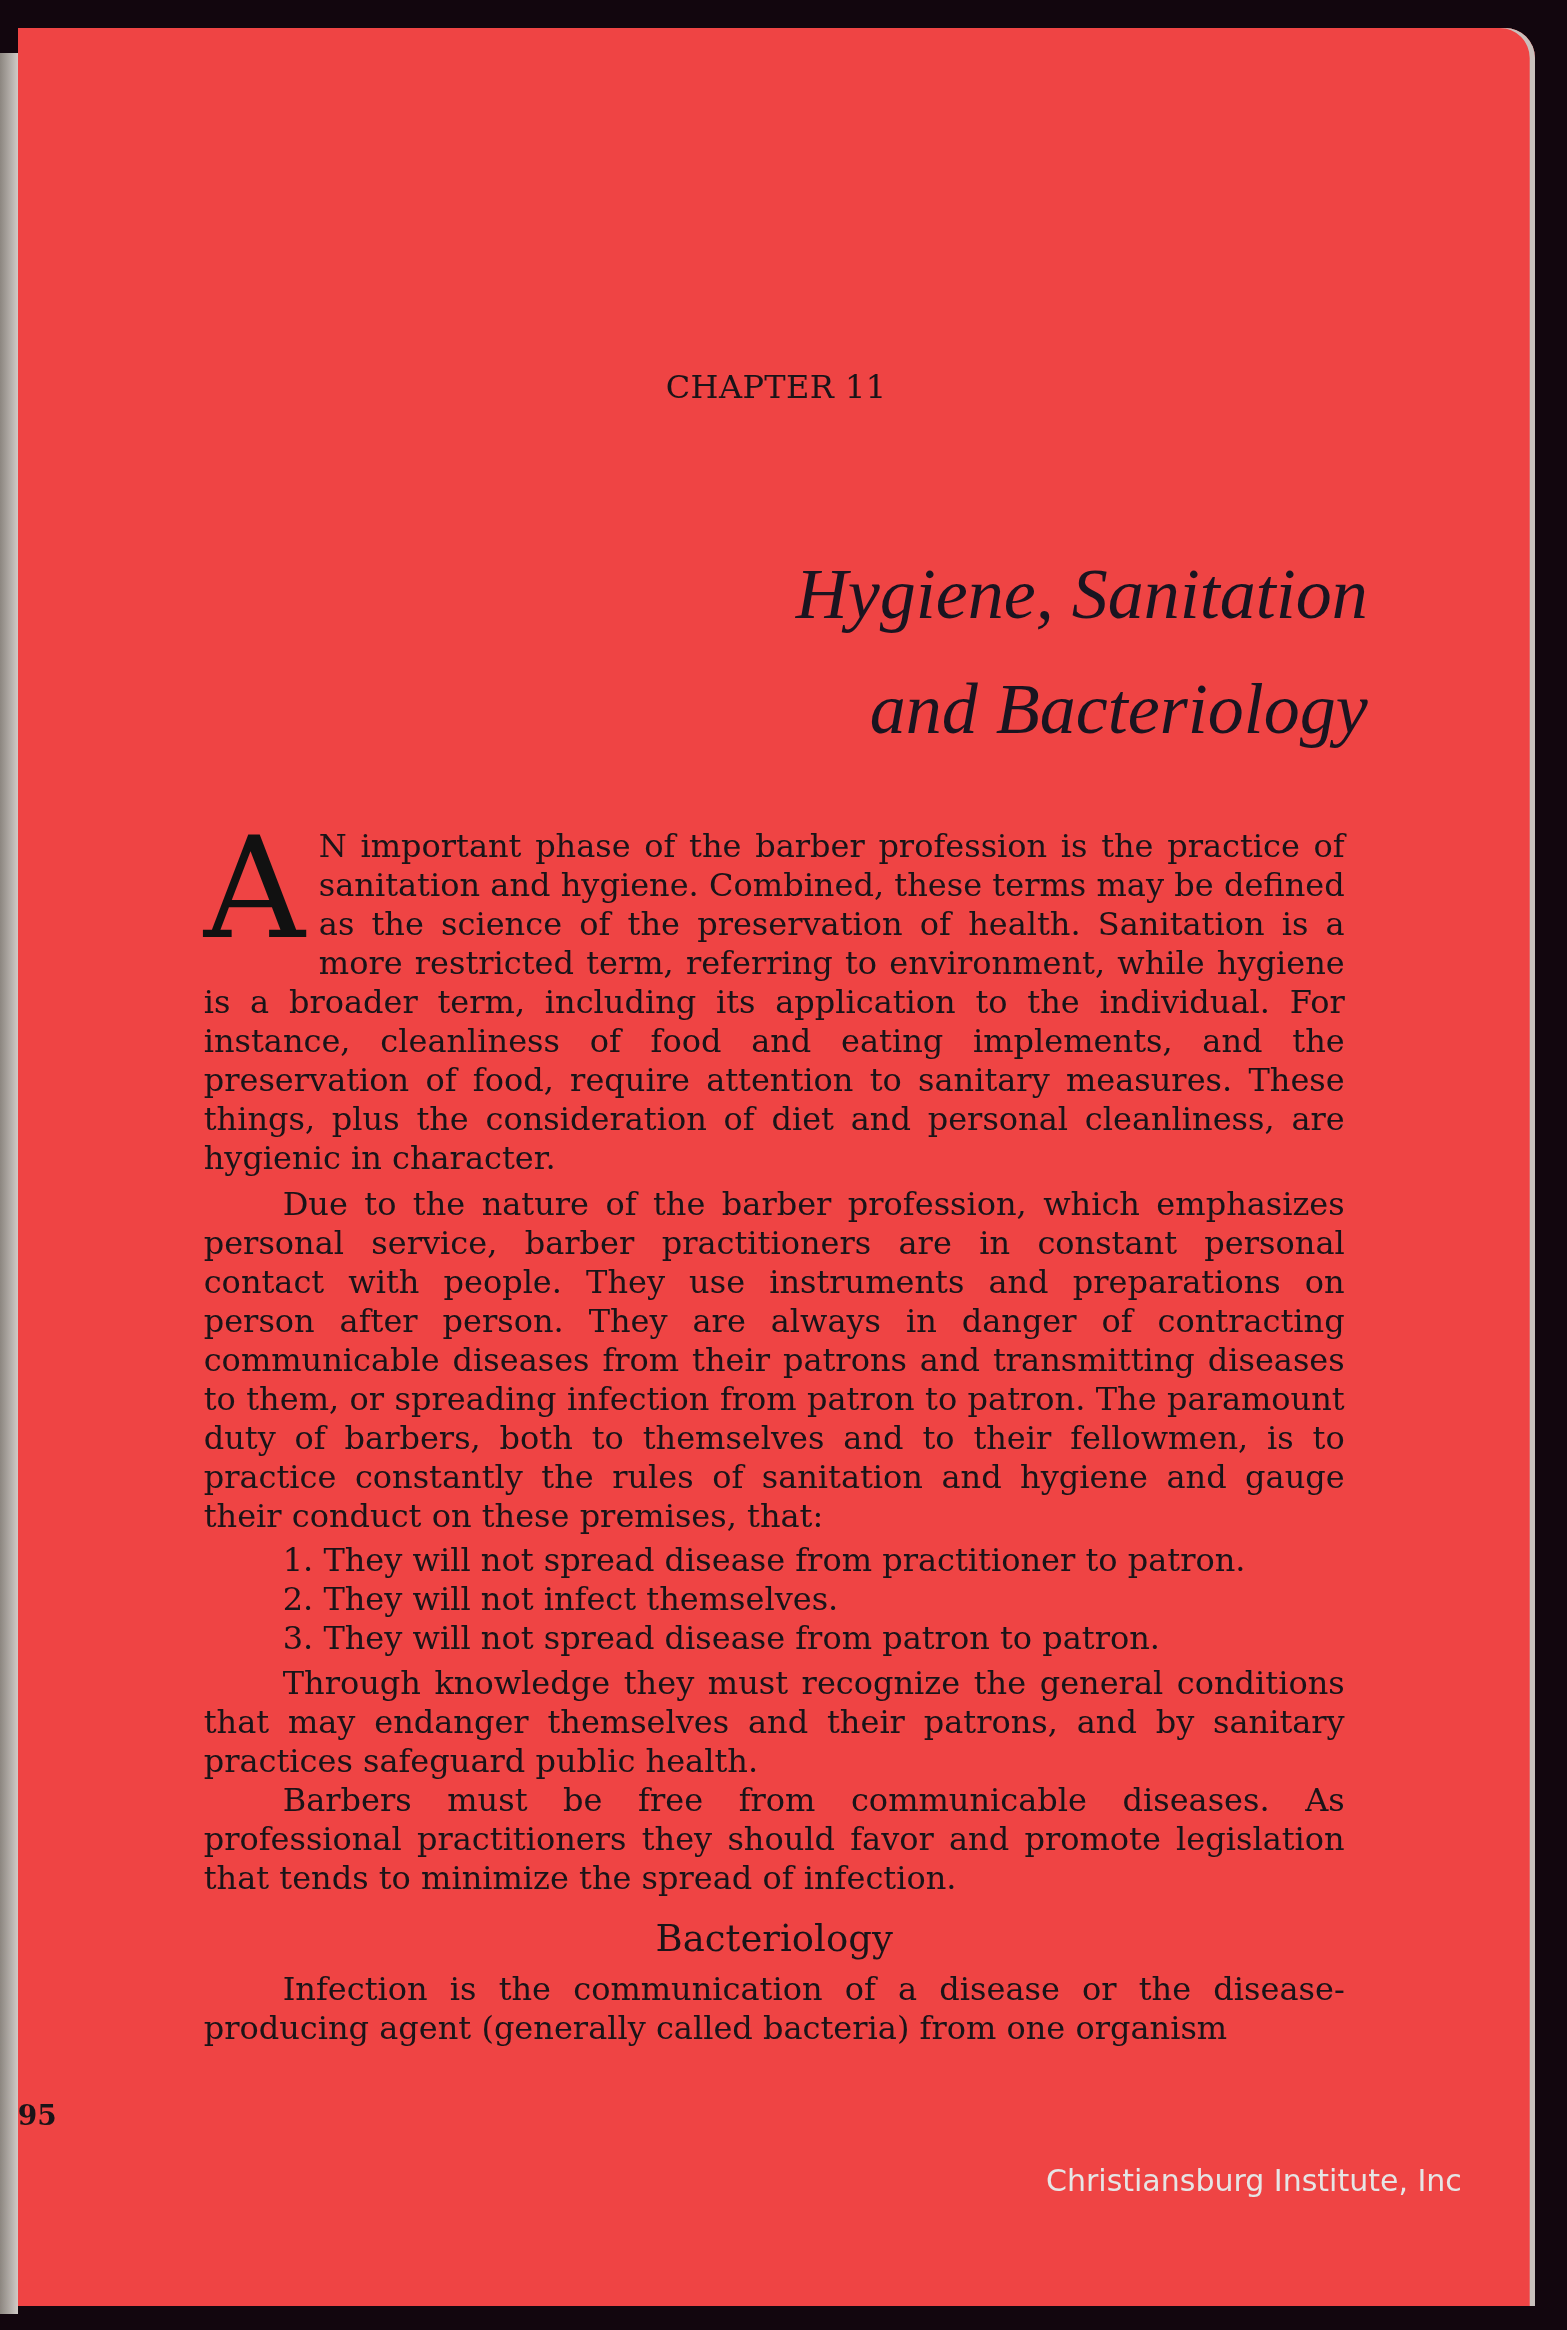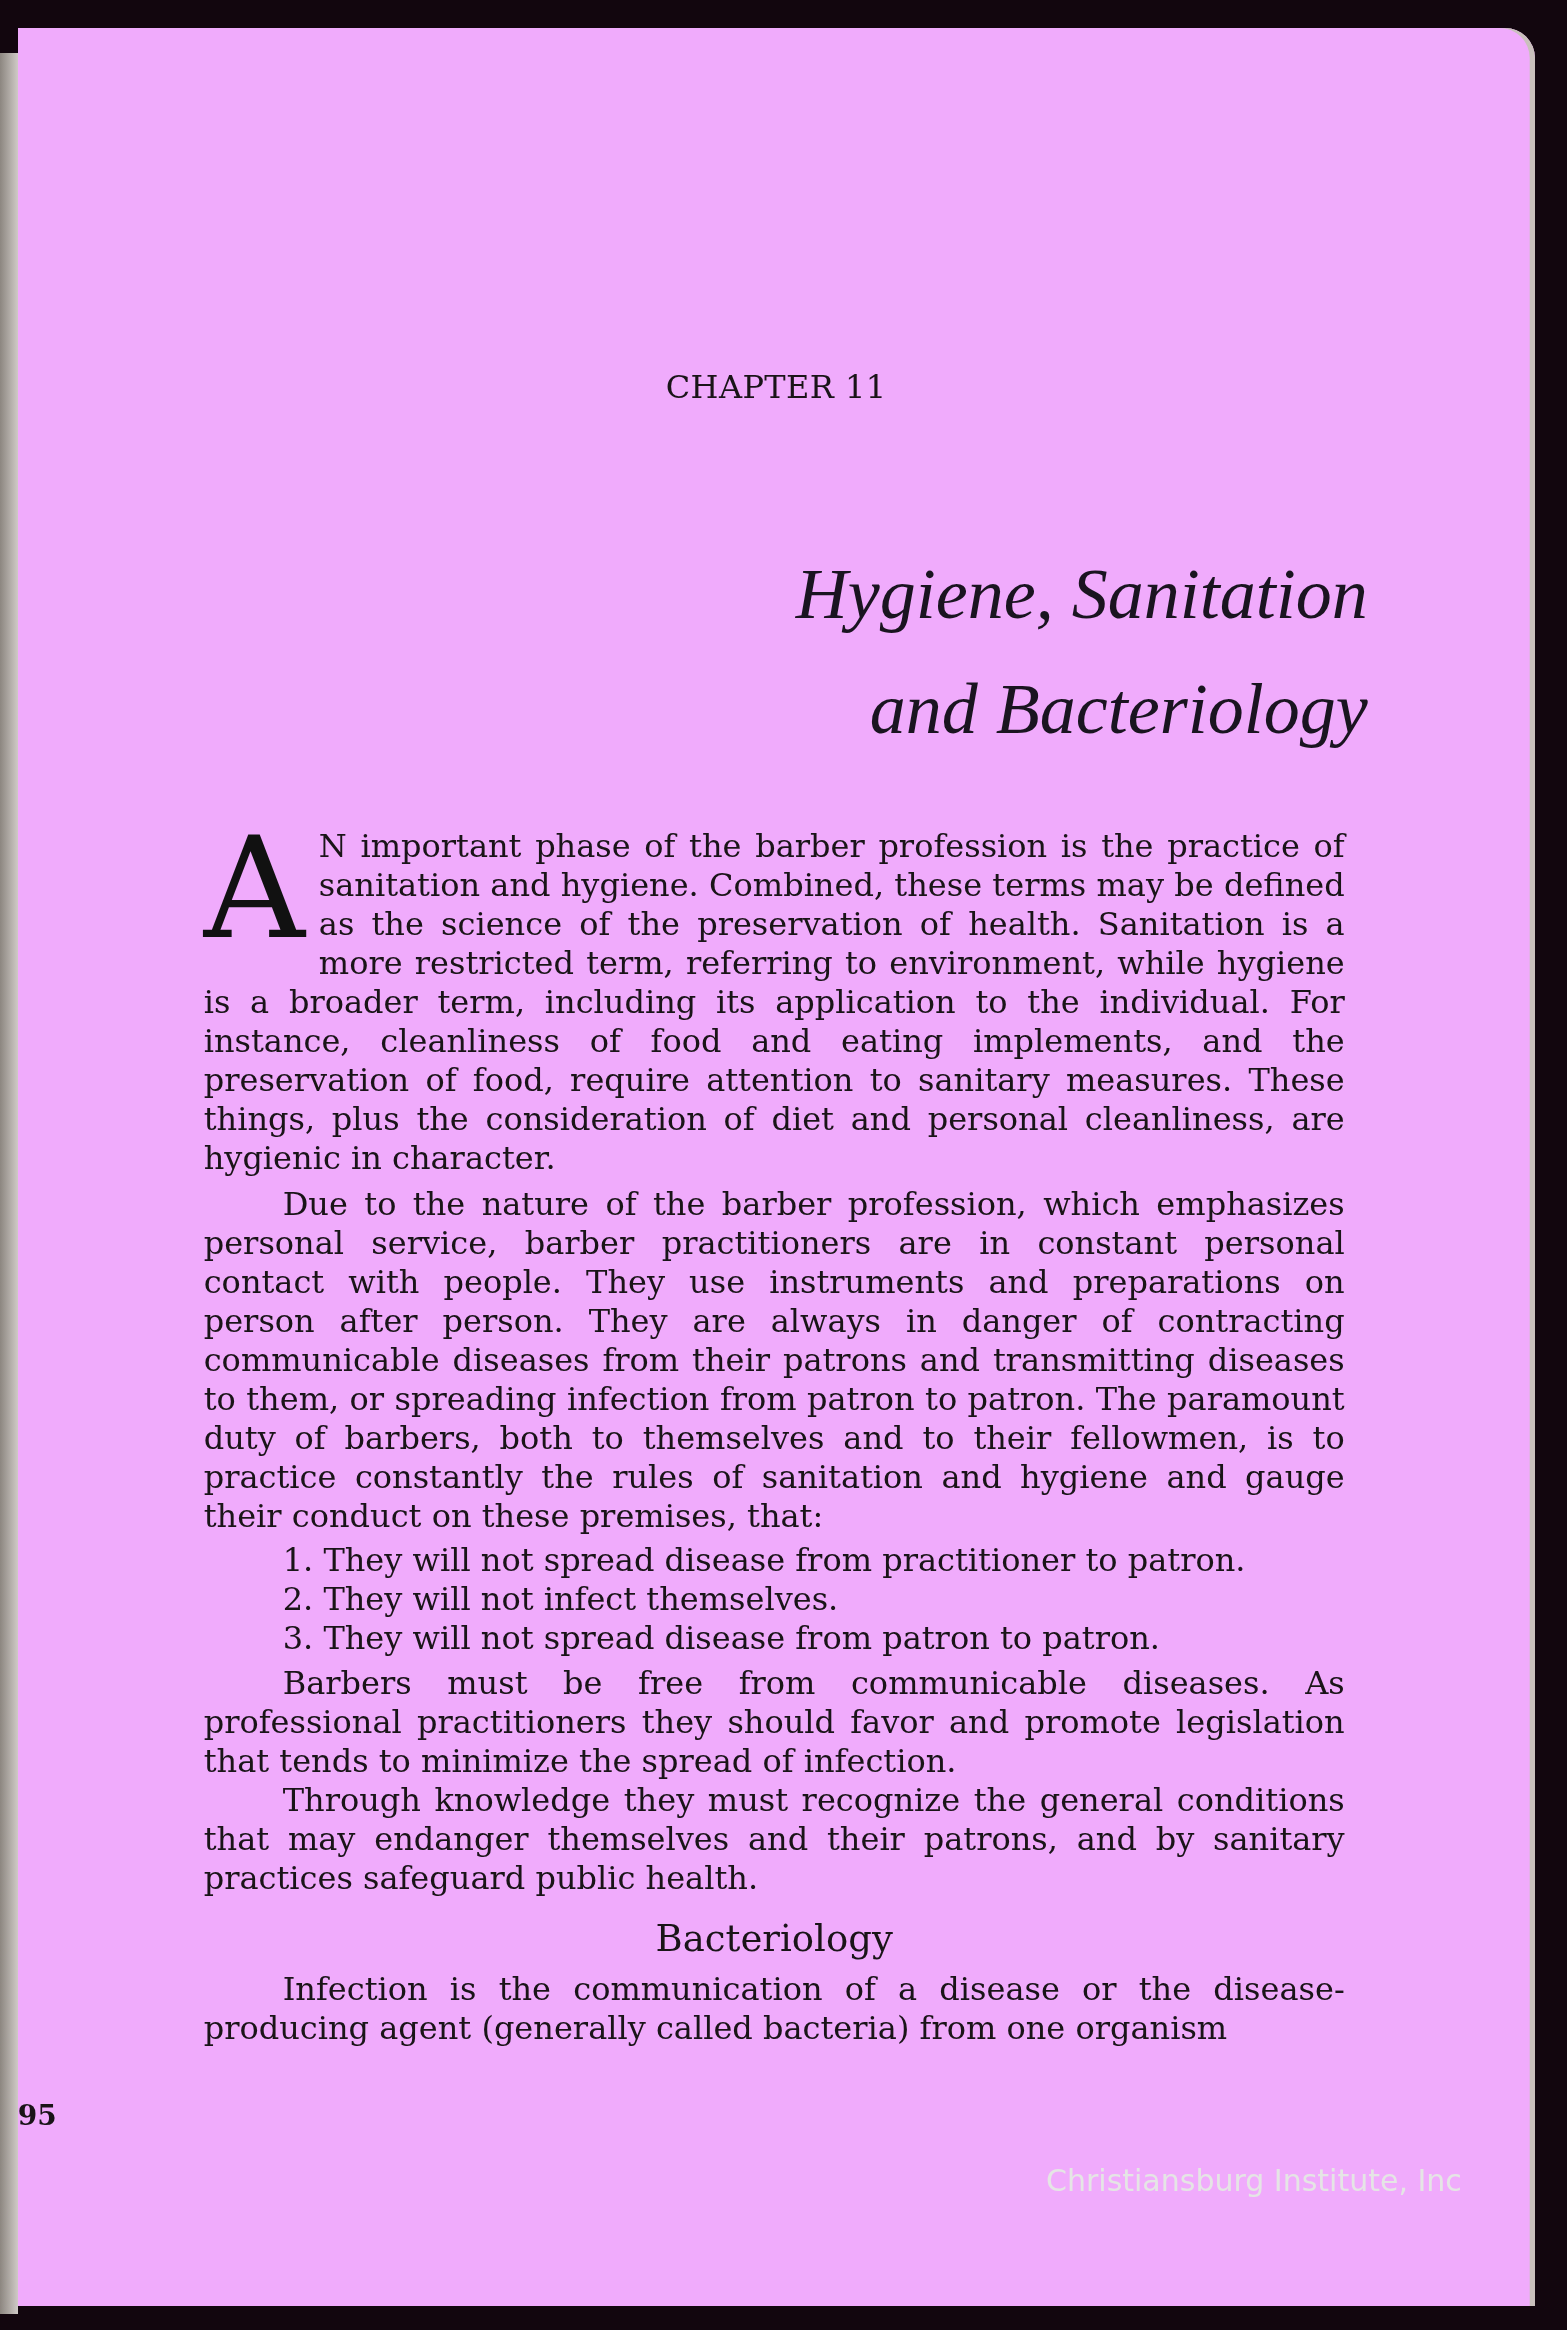--- a/index.html
+++ b/index.html
@@ -2,21 +2,21 @@
 <html style="font-size:14px"><head>
 <meta charset="utf-8">
 <style>
   html, body { margin: 0; padding: 0; }
   body {
     width: 1567px; height: 2330px; position: relative; overflow: hidden;
     background: #12060e;
   }
   .page {
     position: absolute; left: 17.7px; top: 28px; width: 1517px; height: 2278px;
-    background: #f0abfc;
+    background: #ef4444;
     border-top-right-radius: 30px;
     box-shadow: inset -5.3px 0 0 #c9c0bc;
   }
   .spine {
     position: absolute; left: 0; top: 53px; width: 17.7px; height: 2261px;
     background: linear-gradient(90deg, #8c8680, #cfcac6);
   }
   .text {
     position: absolute; font-family: "DejaVu Serif", "Liberation Serif", serif;
     color: #1a1418;
@@ -67,22 +67,22 @@
   <div class="text body">
     <p>
       <span class="dropcap">A</span><span>N important phase of the barber profession is the practice of sanitation and hygiene. Combined, these terms may be defined as the science of the preservation of health. Sanitation is a more restricted term, referring to environment, while hygiene is a broader term, including its application to the individual. For instance, cleanliness of food and eating implements, and the preservation of food, require attention to sanitary measures. These things, plus the consideration of diet and personal cleanliness, are hygienic in character.</span>
     </p>
     <p class="indent">Due to the nature of the barber profession, which emphasizes personal service, barber practitioners are in constant personal contact with people. They use instruments and preparations on person after person. They are always in danger of contracting communicable diseases from their patrons and transmitting diseases to them, or spreading infection from patron to patron. The paramount duty of barbers, both to themselves and to their fellowmen, is to practice constantly the rules of sanitation and hygiene and gauge their conduct on these premises, that:</p>
     <ul class="list">
       <li>1. They will not spread disease from practitioner to patron.</li>
       <li>2. They will not infect themselves.</li>
       <li>3. They will not spread disease from patron to patron.</li>
     </ul>
+    <p class="indent" style="margin-top:0">Through knowledge they must recognize the general conditions that may endanger themselves and their patrons, and by sanitary practices safeguard public health.</p>
     <p class="indent" style="margin-top:0">Barbers must be free from communicable diseases. As professional practitioners they should favor and promote legislation that tends to minimize the spread of infection.</p>
-    <p class="indent" style="margin-top:0">Through knowledge they must recognize the general conditions that may endanger themselves and their patrons, and by sanitary practices safeguard public health.</p>
     <div class="subhead">Bacteriology</div>
     <p class="indent" style="margin-top:0">Infection is the communication of a disease or the disease-producing agent (generally called bacteria) from one organism</p>
   </div>
 
   <div class="text pagenum">95</div>
 </div>
 <div class="watermark">Christiansburg Institute, Inc</div>
 
 
 </body></html>

